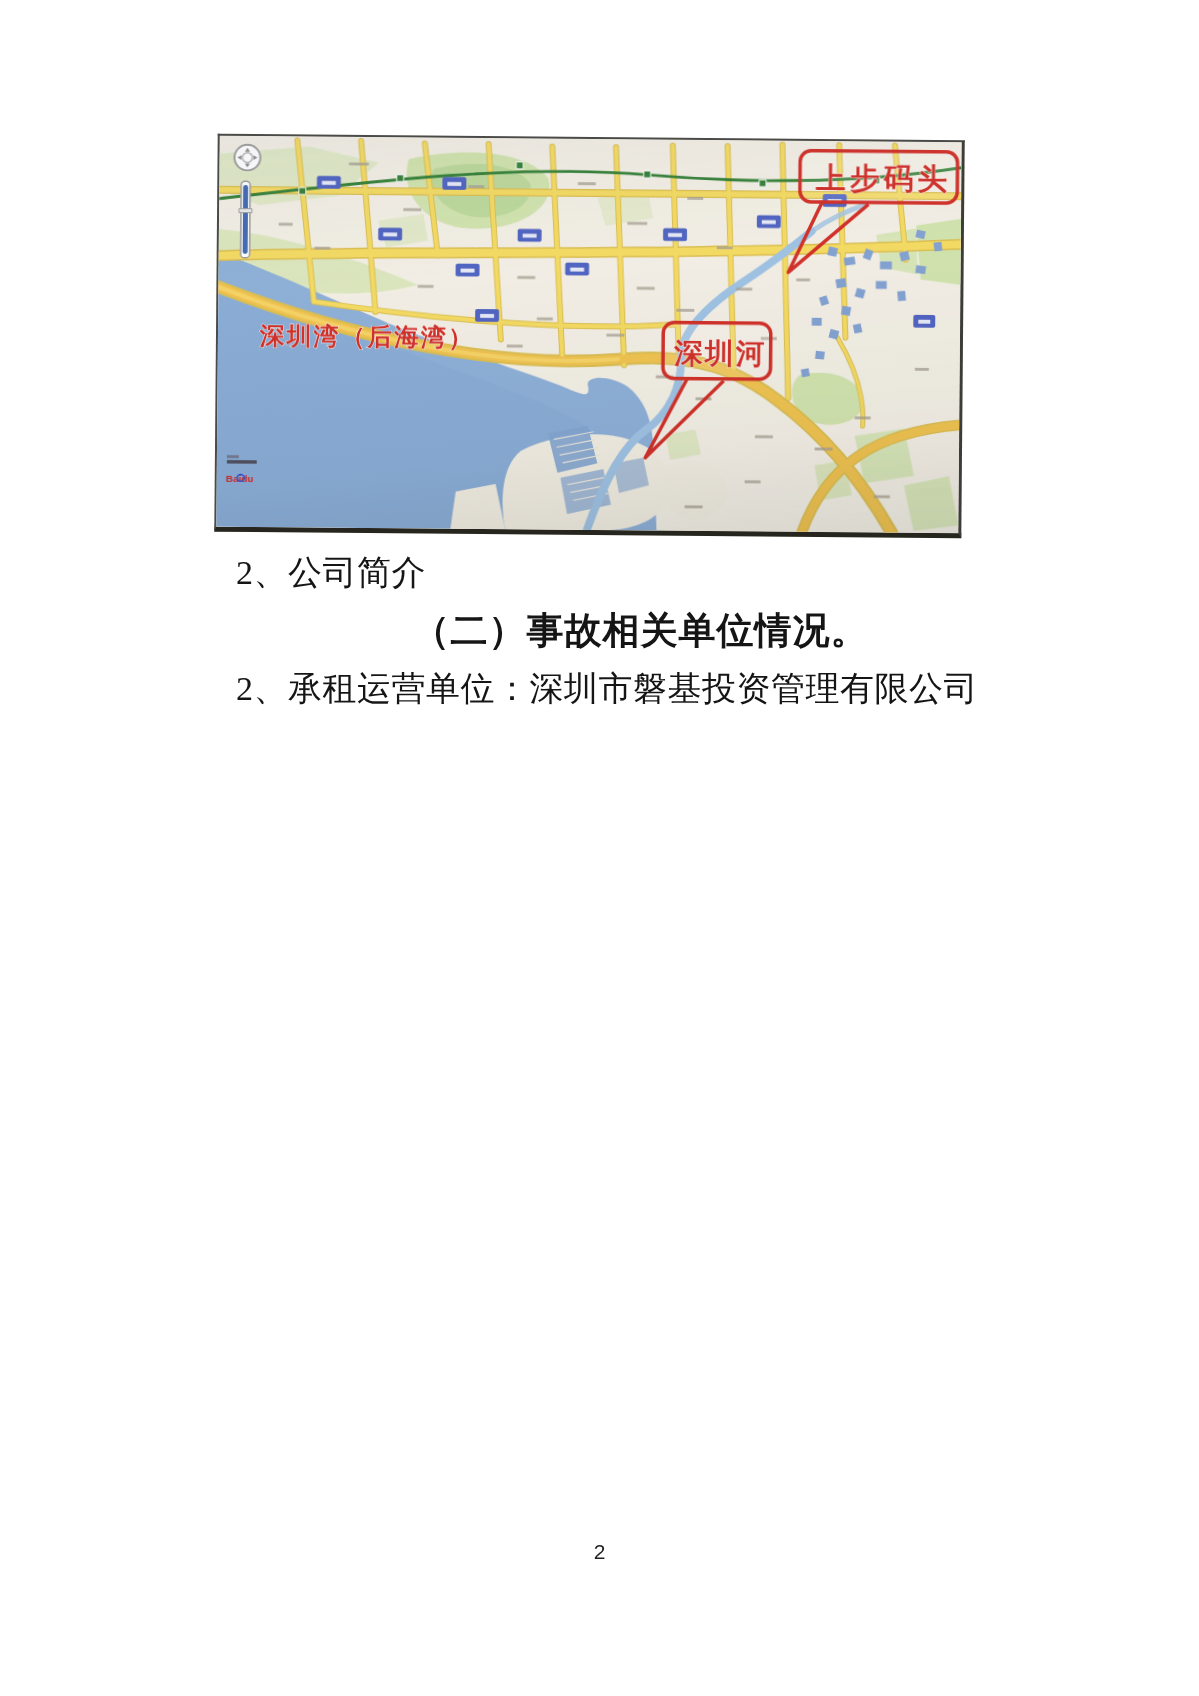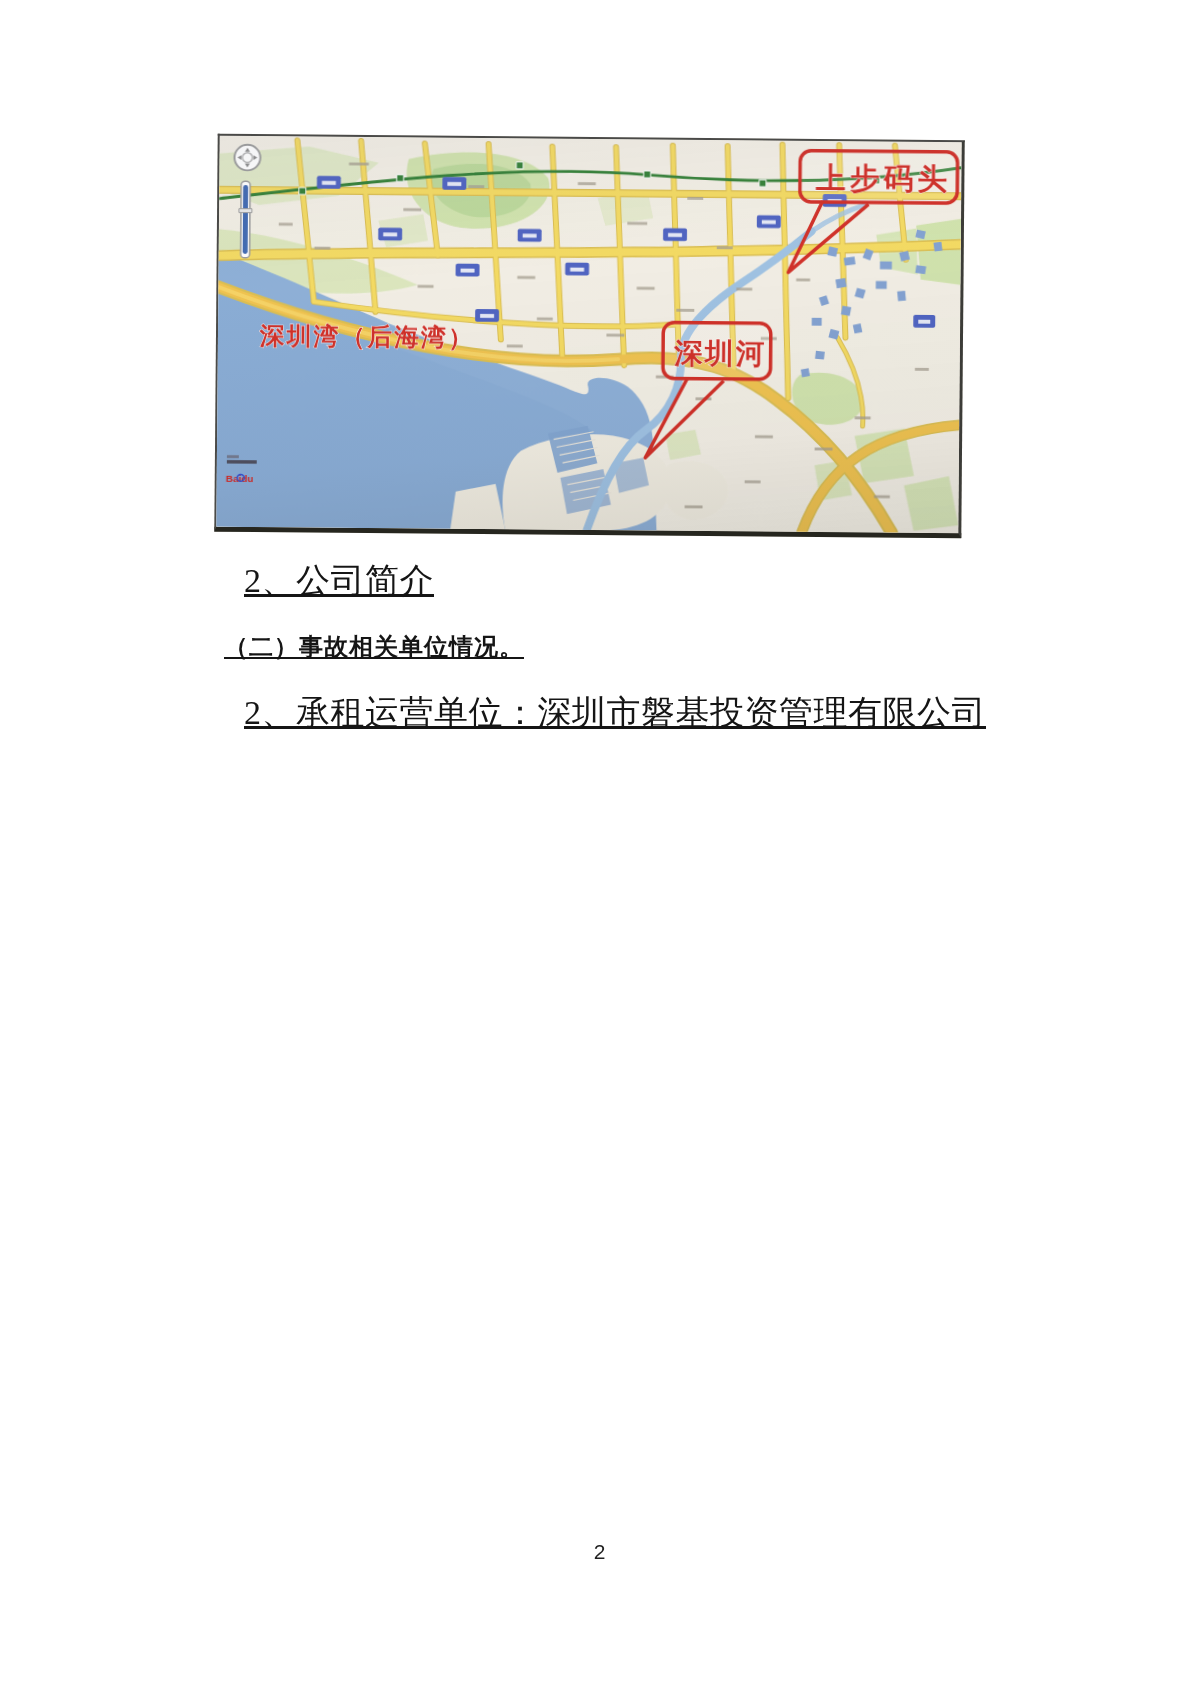--- a/index.html
+++ b/index.html
@@ -17,25 +17,25 @@
   .map-photo svg{display:block;width:100%;height:100%;}
   .photo-tone{
     position:absolute;inset:0;pointer-events:none;
     background:linear-gradient(175deg,rgba(150,155,170,.10),rgba(235,232,220,.04) 35%,rgba(120,120,125,.07) 75%,rgba(70,70,70,.14));
   }
   
   .doc-body{
     position:absolute;left:168px;top:544px;width:871px;
     font-size:34px;line-height:58px;color:#151515;letter-spacing:.5px;
   }
-  .doc-body p{margin:8px;text-indent:2em;text-align:justify;text-decoration:underline;}
+  .doc-body p{margin:0;text-indent:2em;text-align:justify;}
   .doc-body p.plain{text-align:left;}
   .doc-body p.bold{
-    text-align:left;font-weight:700;letter-spacing:1px;
-    font-family:"Liberation Sans","DejaVu Sans",sans-serif;font-size:24px;
+    text-align:center;font-weight:700;letter-spacing:1px;
+    font-family:"Liberation Sans","DejaVu Sans",sans-serif;font-size:37px;
   }
   .page-footer{
     position:absolute;left:0;top:1540px;width:1199px;text-align:center;
     font-size:21px;color:#222;font-family:"Liberation Sans","DejaVu Sans",sans-serif;
   }
   
   .red-map-text{
     font-family:"Liberation Sans","DejaVu Sans",sans-serif;font-weight:700;fill:#cf2a22;
     paint-order:stroke;stroke:#ffffff;stroke-width:.8px;
   }

